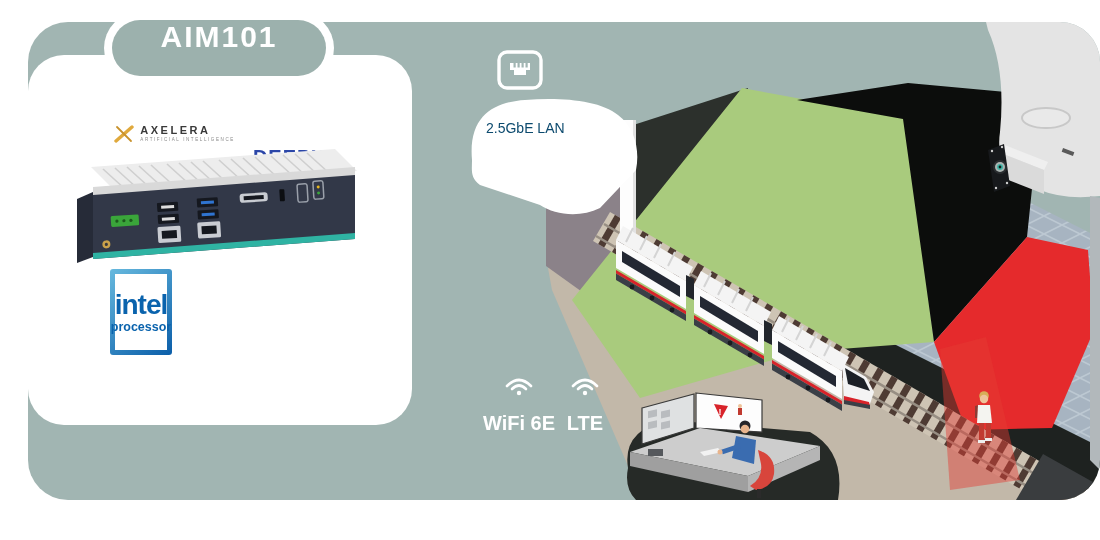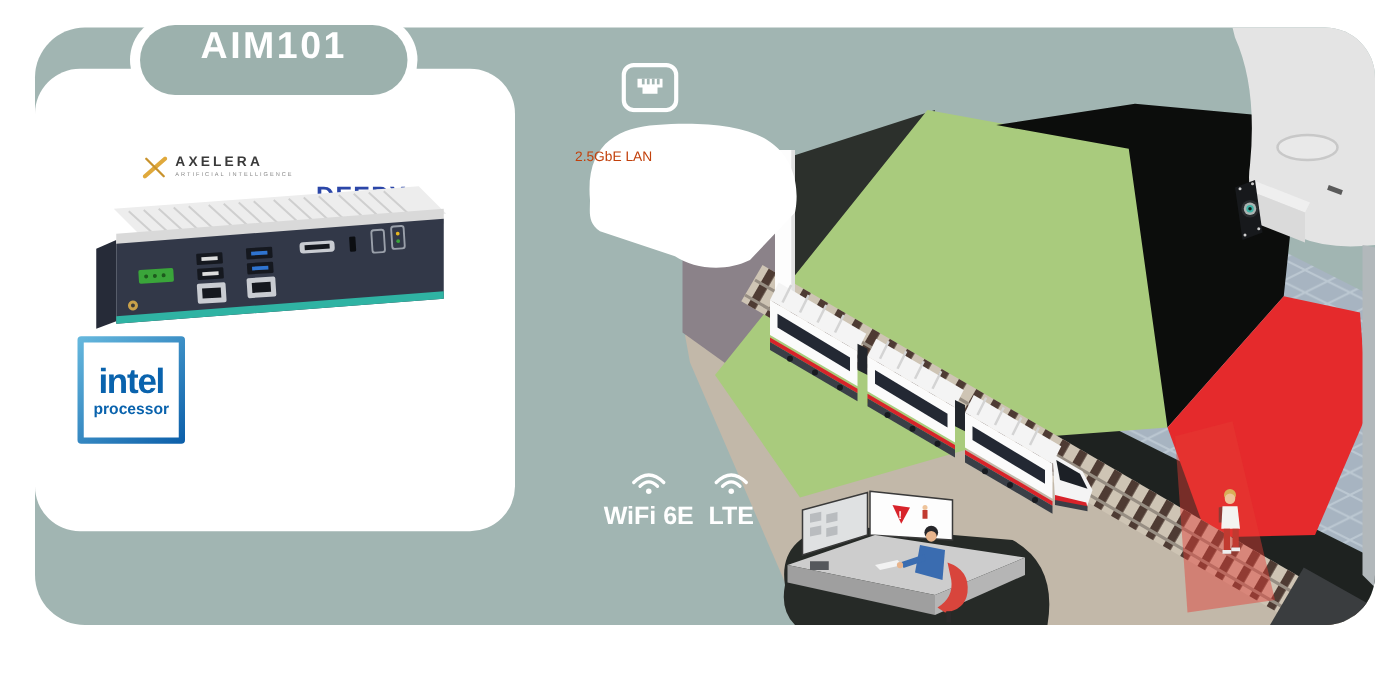--- a/index.html
+++ b/index.html
@@ -19,34 +19,34 @@
          align-items:center;gap:18px;}
   .axelera{display:flex;align-items:flex-start;gap:6px;}
   .ax-text{display:flex;flex-direction:column;line-height:1;}
   .ax-name{font-size:11px;font-weight:700;letter-spacing:2.5px;color:#3a3a3a;}
   .ax-sub{font-size:4.5px;letter-spacing:1.6px;color:#8a8a8a;margin-top:2px;}
   .deepx{font-size:20px;font-weight:800;letter-spacing:1px;color:#2b46a8;font-style:normal;margin-top:48px;}
 
   .device-svg{position:absolute;left:35px;top:74px;}
 
   .spec-row{position:absolute;left:34px;top:214px;display:flex;gap:22px;align-items:flex-start;}
-  .intel-badge{width:86px;height:86px;background:linear-gradient(140deg,#67b9de,#0b5ea9);
-               padding:5px;box-sizing:border-box;border-radius:3px;flex:0 0 auto;}
+  .intel-badge{width:62px;height:86px;background:linear-gradient(140deg,#67b9de,#0b5ea9);
+               padding:5px;box-sizing:border-box;border-radius:3px;flex:0 0 auto;margin-left:48px;}
   .intel-inner{width:100%;height:100%;background:#ffffff;display:flex;flex-direction:column;
                align-items:center;justify-content:center;}
   .intel-word{color:#0a63ad;font-size:28px;font-weight:600;line-height:1;letter-spacing:-1px;}
   .intel-sub{color:#0a63ad;font-size:12.5px;font-weight:700;line-height:1;margin-top:2px;}
   .desc{width:248px;font-size:17px;line-height:1.52;color:#3e3e3e;font-weight:500;
         white-space:pre-line;}
 
   
   .lan-icon{position:absolute;left:497px;top:50px;}
-  .lan-label{position:absolute;left:460px;top:120px;font-size:11px;font-weight:500;color:#c2410c;}
+  .lan-label{position:absolute;left:486px;top:120px;font-size:14px;font-weight:500;color:#0c4a6e;}
   .radio-group{position:absolute;display:flex;flex-direction:column;align-items:center;}
-  .radio-group .lbl{color:#ffffff;font-size:20px;font-weight:800;margin-top:6px;}
+  .radio-group .lbl{color:#ffffff;font-size:20px;font-weight:800;margin-top:16px;}
   .wifi-group{left:477px;top:374px;width:84px;}
   .lte-group{left:552px;top:374px;width:66px;}
 </style>
 </head>
 <body>
 
 <div class="stage">
 
   <svg class="scene-svg" width="1100" height="540" viewBox="0 0 1100 540">
     <defs>

